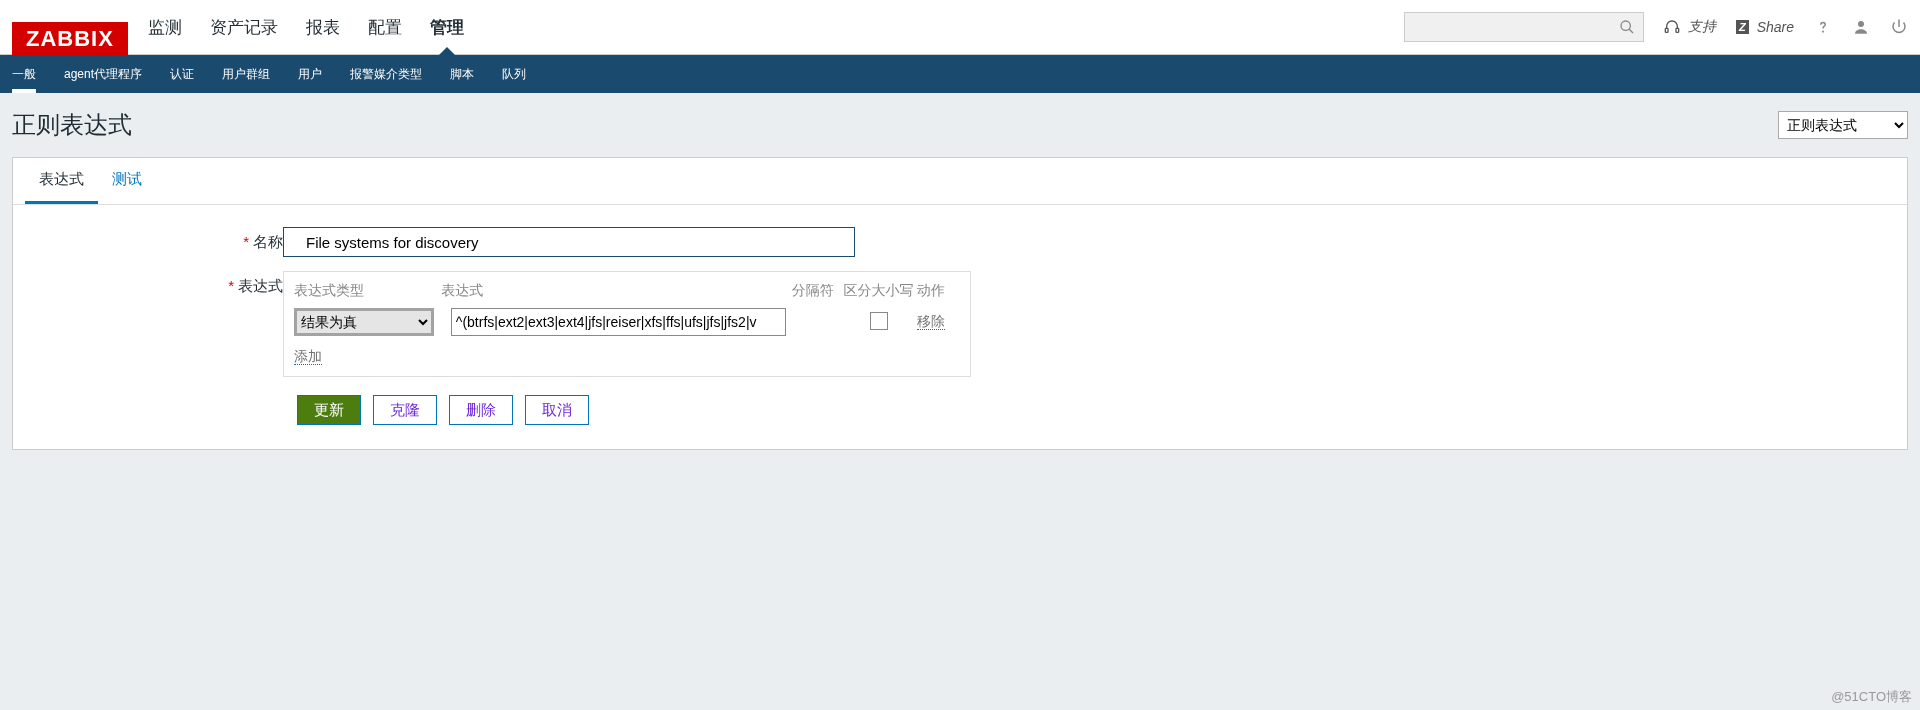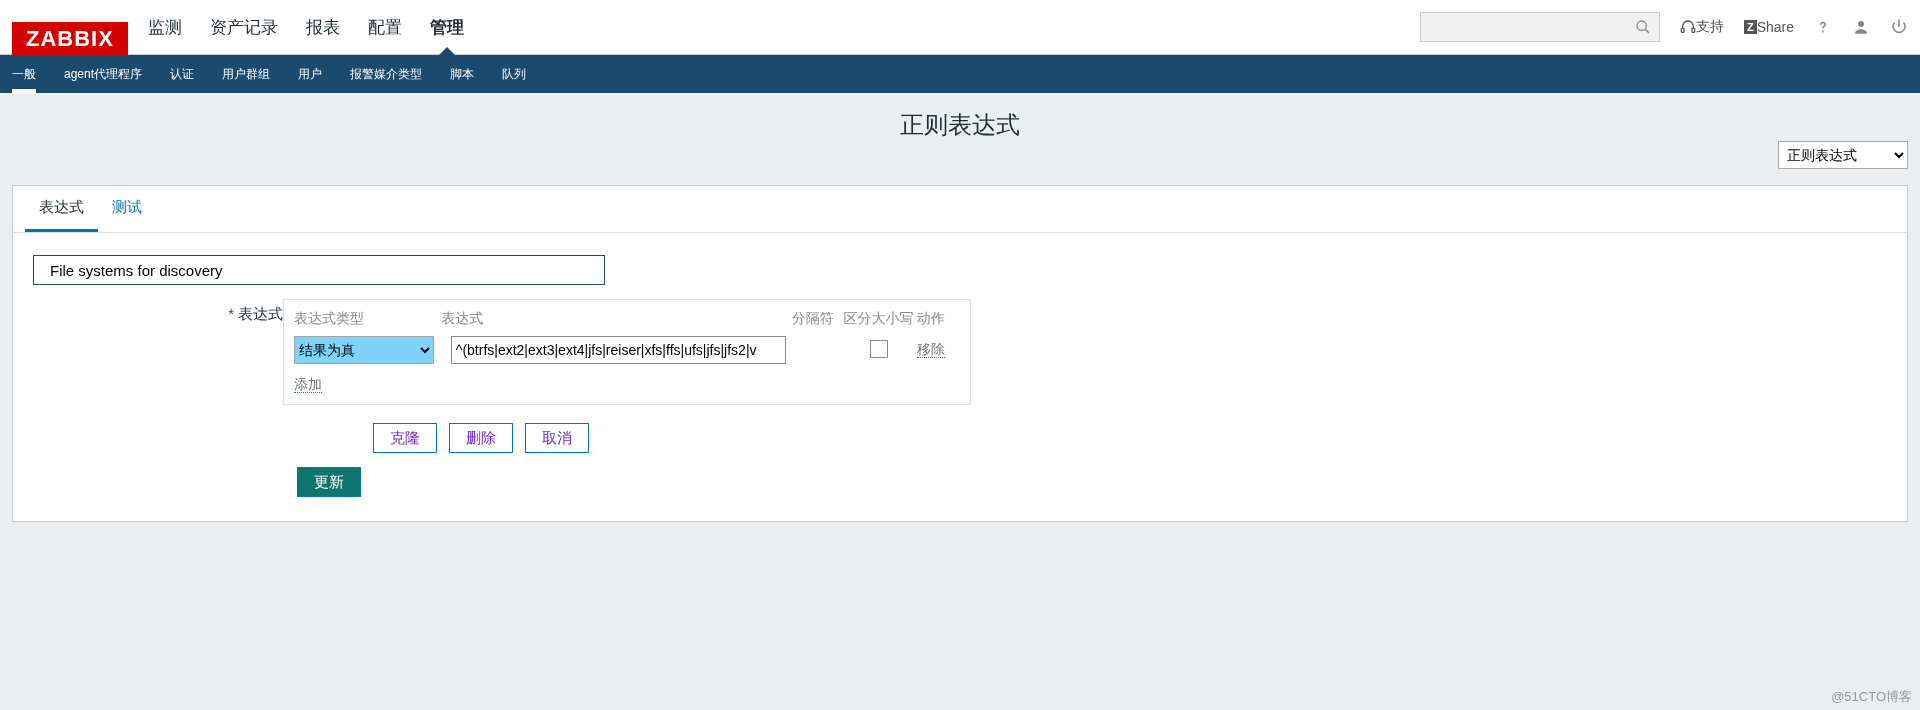--- a/index.html
+++ b/index.html
@@ -7,60 +7,60 @@
 
 .top-header { background: #fff; height: 55px; display: flex; align-items: center; padding: 0 12px; border-bottom: 1px solid #ccc; }
 .logo { background: #d40000; color: #fff; font-weight: bold; font-size: 22px; padding: 4px 14px; margin-right: 20px; letter-spacing: 1px; font-family: Arial, sans-serif; margin-top: 24px; }
 .top-menu { display: flex; gap: 28px; font-size: 17px; color: #1f2c33; height: 100%; }
 .top-menu-item { cursor: pointer; position: relative; height: 100%; display: flex; align-items: center; }
 .top-menu-item.active { font-weight: bold; }
 .top-menu-item.active::after { content: ""; position: absolute; left: 50%; bottom: -1px; transform: translateX(-50%); border-left: 8px solid transparent; border-right: 8px solid transparent; border-bottom: 8px solid #1a4a6e; }
 
 .top-right { margin-left: auto; display: flex; align-items: center; gap: 20px; color: #666; }
 .search-box { width: 240px; height: 30px; background: #f0f0f0; border: 1px solid #ccc; display: flex; align-items: center; justify-content: flex-end; padding: 0 8px; }
-.icon-link { display: flex; align-items: center; gap: 0; cursor: pointer; font-size: 14px; color: #555; }
+.icon-link { display: flex; align-items: center; gap: 8px; cursor: pointer; font-size: 14px; color: #555; font-style: italic; }
 .share-logo { background: #555; color: #fff; font-size: 11px; font-weight: bold; padding: 1px 3px; }
 
 .sub-nav { background: #1a4a6e; height: 38px; display: flex; align-items: center; padding: 0 12px; gap: 28px; color: #fff; font-size: 12px; }
 .sub-nav-item { cursor: pointer; position: relative; height: 100%; display: flex; align-items: center; }
 .sub-nav-item.active::after { content: ""; position: absolute; bottom: 0; left: 0; right: 0; height: 4px; background: #fff; }
 
-.page-title-row { padding: 16px 12px; display: flex; align-items: center; flex-direction: column; }
+.page-title-row { padding: 16px 12px; display: flex; align-items: center; }
 .page-title { font-size: 24px; font-weight: normal; }
 .right-select { margin-left: auto; }
 .right-select select { height: 28px; width: 130px; padding: 2px 4px; border: 1px solid #aaa; background: #fff; font-size: 14px; }
 
 .panel { background: #fff; margin: 0 12px 20px 12px; border: 1px solid #ccc; }
 .tabs { display: flex; border-bottom: 1px solid #ddd; padding: 0 12px; }
 .tab { padding: 12px 14px; cursor: pointer; font-size: 15px; color: #0275b8; }
 .tab.active { color: #1f2c33; border-bottom: 3px solid #0275b8; font-weight: normal; }
 
 .form-area { padding: 22px 20px 24px 20px; }
 .row { display: flex; margin-bottom: 14px; }
 .lbl { width: 250px; text-align: right; padding-top: 6px; font-size: 15px; }
 .req { color: #d40000; margin-right: 4px; }
 .val { flex: 1; }
-input.txt { width: 572px; height: 30px; border: 1px solid #1a4a6e; padding: 0 16px; font-size: 15px; }
+input.txt { width: 572px; height: 30px; border: 1px solid #1a4a6e; padding: 0 22px; font-size: 15px; }
 
 .expr-box { border: 1px solid #ddd; padding: 10px; width: 688px; }
 .expr-head { display: flex; color: #888; font-size: 14px; margin-bottom: 8px; }
 .col-type { width: 150px; }
 .col-expr { width: 350px; }
 .col-sep { width: 56px; text-align: center; }
 .col-case { width: 78px; text-align: center; }
 .col-act { width: 44px; }
 .expr-row { display: flex; align-items: center; margin-bottom: 12px; }
-select.type-sel { width: 140px; height: 28px; border: 1px solid #a3a3a3; font-size: 14px; background: #7dd3fc; }
+select.type-sel { width: 140px; height: 28px; border: 3px solid #a3a3a3; font-size: 14px; background: #e5e5e5; }
 input.expr-in { width: 342px; height: 28px; border: 1px solid #888; padding: 0 4px; font-size: 14px; margin-left: 10px; }
 .chk { width: 18px; height: 18px; border: 1px solid #888; display: inline-block; }
 .link { color: #737373; cursor: pointer; border-bottom: 1px dotted #0275b8; }
 
 .btn-row { display: flex; gap: 12px; margin-left: 264px; margin-top: 18px; }
 .btn { height: 30px; padding: 0 16px; border: 1px solid #0275b8; background: #fff; color: #6d28d9; font-size: 15px; cursor: pointer; }
-.btn.primary { background: #0f766e; color: #fff; margin-top: 44px; }
+.btn.primary { background: #4d7c0f; color: #fff; }
 
 .watermark { position: fixed; bottom: 4px; right: 8px; color: #999; font-size: 13px; }
 
 svg { display: block; }
 </style>
 </head>
 <body>
 
 <div class="top-header">
   <div class="logo">ZABBIX</div>
@@ -136,20 +136,21 @@
 </div>
 
 <div class="panel">
   <div class="tabs">
     <div class="tab active">表达式</div>
     <div class="tab">测试</div>
   </div>
 
   <div class="form-area">
     <div class="row">
+      <div class="lbl"><span class="req">*</span><span>名称</span></div>
       <div class="val">
         <input class="txt" type="text" value="File systems for discovery" style="">
       </div>
     </div>
 
     <div class="row">
       <div class="lbl"><span class="req">*</span><span>表达式</span></div>
       <div class="val">
         <div class="expr-box">
           <div class="expr-head">

